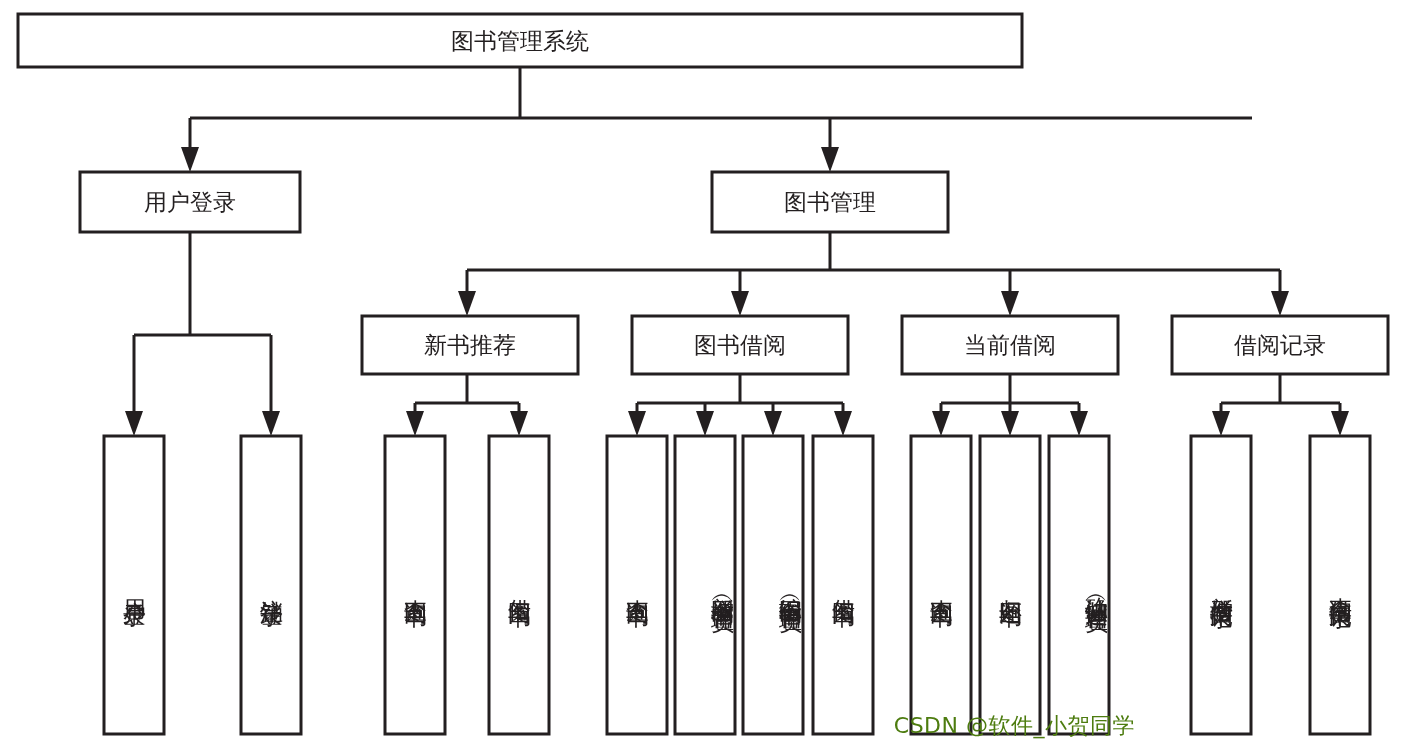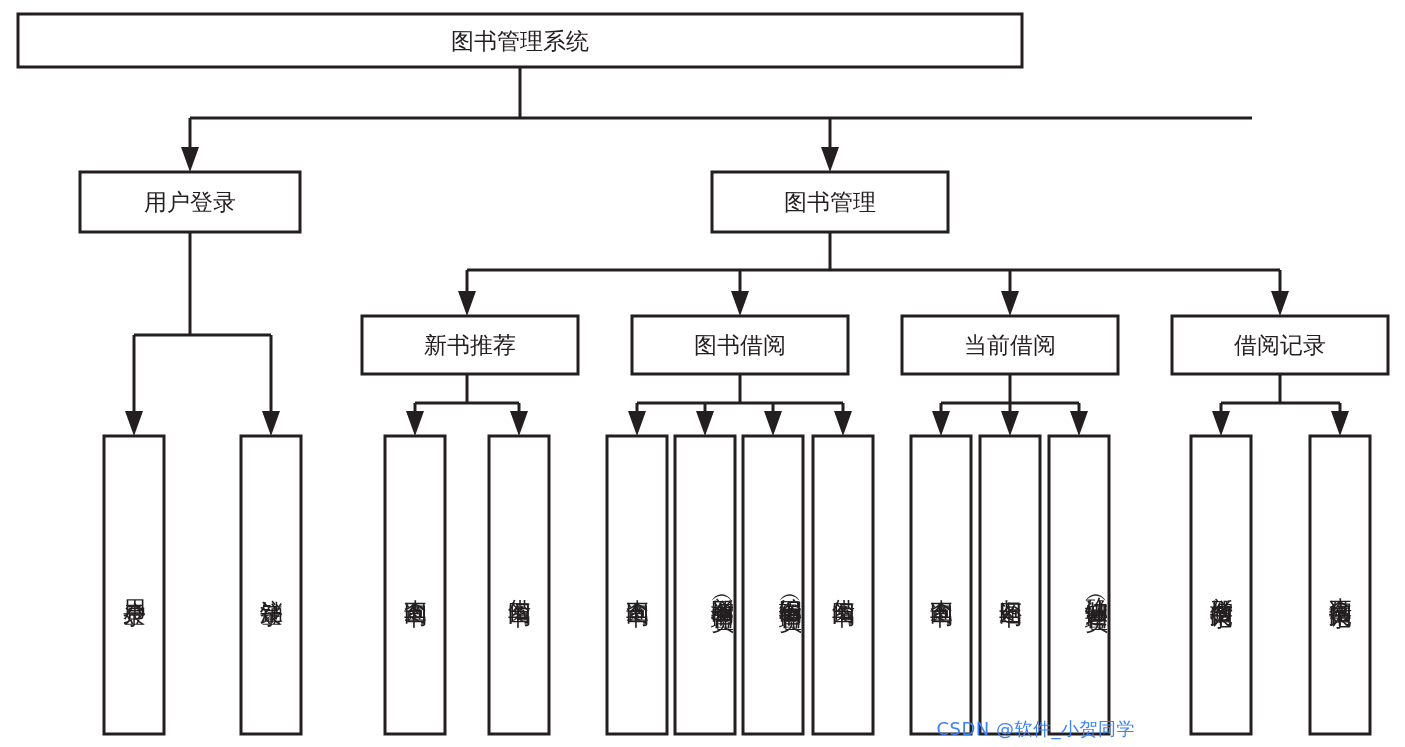--- a/index.html
+++ b/index.html
@@ -63,22 +63,22 @@
     text-align: center;
     display: flex;
     align-items: center;
     justify-content: center;
     pointer-events: none;
   }
   #watermark {
     position: absolute;
     right: 8px;
     bottom: 6px;
-    color: #3b82f6;
-    font-size: 18px;
+    color: #4d7c0f;
+    font-size: 22px;
     font-family: "DejaVu Sans", "Liberation Sans", sans-serif;
     letter-spacing: 0.5px;
     white-space: nowrap;
   }
 </style>
 </head>
 <body>
 
 <div id="diagram-root">
 

